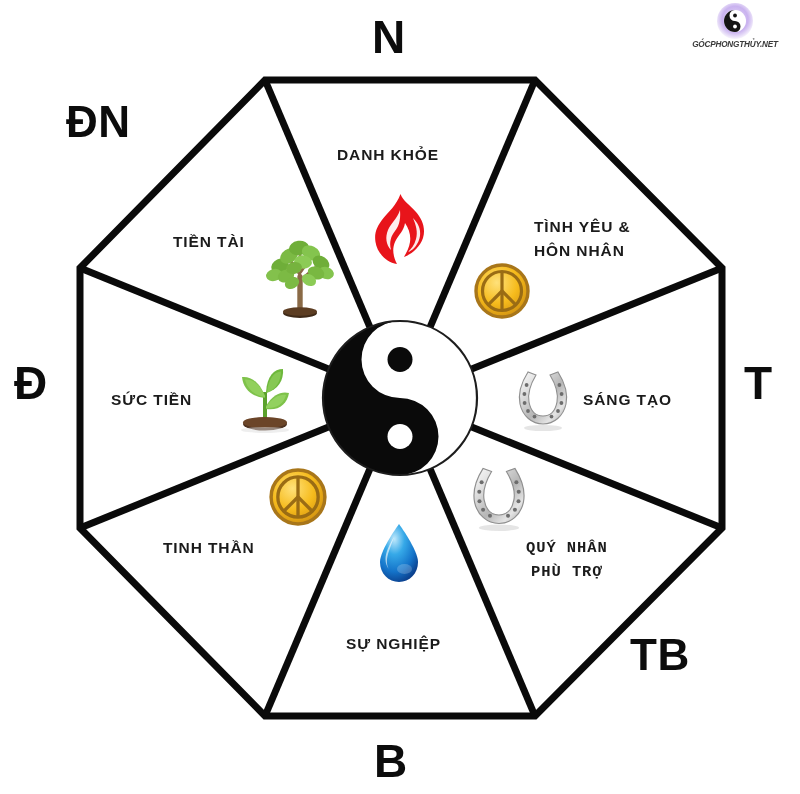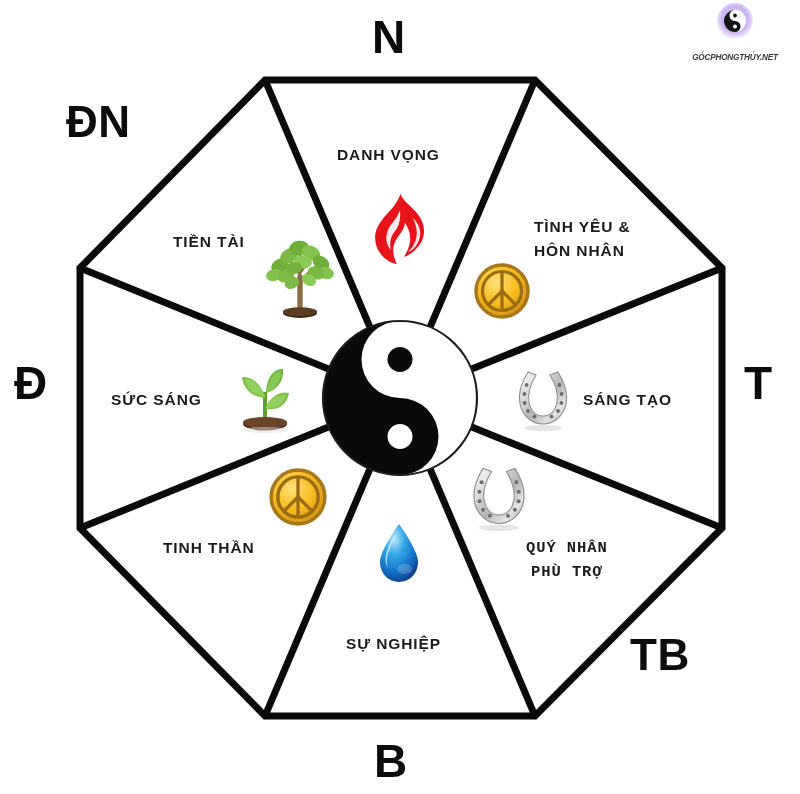--- a/index.html
+++ b/index.html
@@ -100,21 +100,21 @@
     height: 38px;
     margin: 0 auto;
     position: relative;
   }
   #watermark .wm-text {
     font-size: 8.2px;
     font-weight: 700;
     font-style: italic;
     letter-spacing: -0.2px;
     color: #3a3a3a;
-    margin-top: 13px;
+    margin-top: 0;
     white-space: nowrap;
   }
 </style>
 </head>
 <body>
 
 <div id="stage">
 
   <svg id="bagua-svg" viewBox="0 0 800 794">
     <defs>
@@ -175,21 +175,21 @@
   </svg>
 
   <div class="dir card dir-N">N</div>
   <div class="dir card dir-T">T</div>
   <div class="dir ord  dir-TB">TB</div>
   <div class="dir card dir-B">B</div>
   <div class="dir card dir-D">Đ</div>
   <div class="dir ord  dir-DN">ĐN</div>
 
   <div class="sector-label lbl-danhvong">
-    <div>DANH VỌNG</div>
+    <div>DANH KHỎE</div>
   </div>
 
   <div class="sector-label lbl-tinhyeu">
     <div>TÌNH YÊU &amp;</div>
     <div>HÔN NHÂN</div>
   </div>
 
   <div class="sector-label lbl-sangtao">
     <div>SÁNG TẠO</div>
   </div>
@@ -201,21 +201,21 @@
 
   <div class="sector-label lbl-sunghiep">
     <div>SỰ NGHIỆP</div>
   </div>
 
   <div class="sector-label lbl-tinhthan">
     <div>TINH THẦN</div>
   </div>
 
   <div class="sector-label lbl-suckhoe">
-    <div>SỨC SÁNG</div>
+    <div>SỨC TIỀN</div>
   </div>
 
   <div class="sector-label lbl-tientai">
     <div>TIỀN TÀI</div>
   </div>
 
   <div class="icon ic-fire">
     <svg width="66" height="74" viewBox="0 0 66 74">
       <path d="M33.5,2 C29,14 22,19 16.5,26 C10,34 7,41 8.5,50
                C10,60 18,70 30,72 C26,64 25,57 28,50

